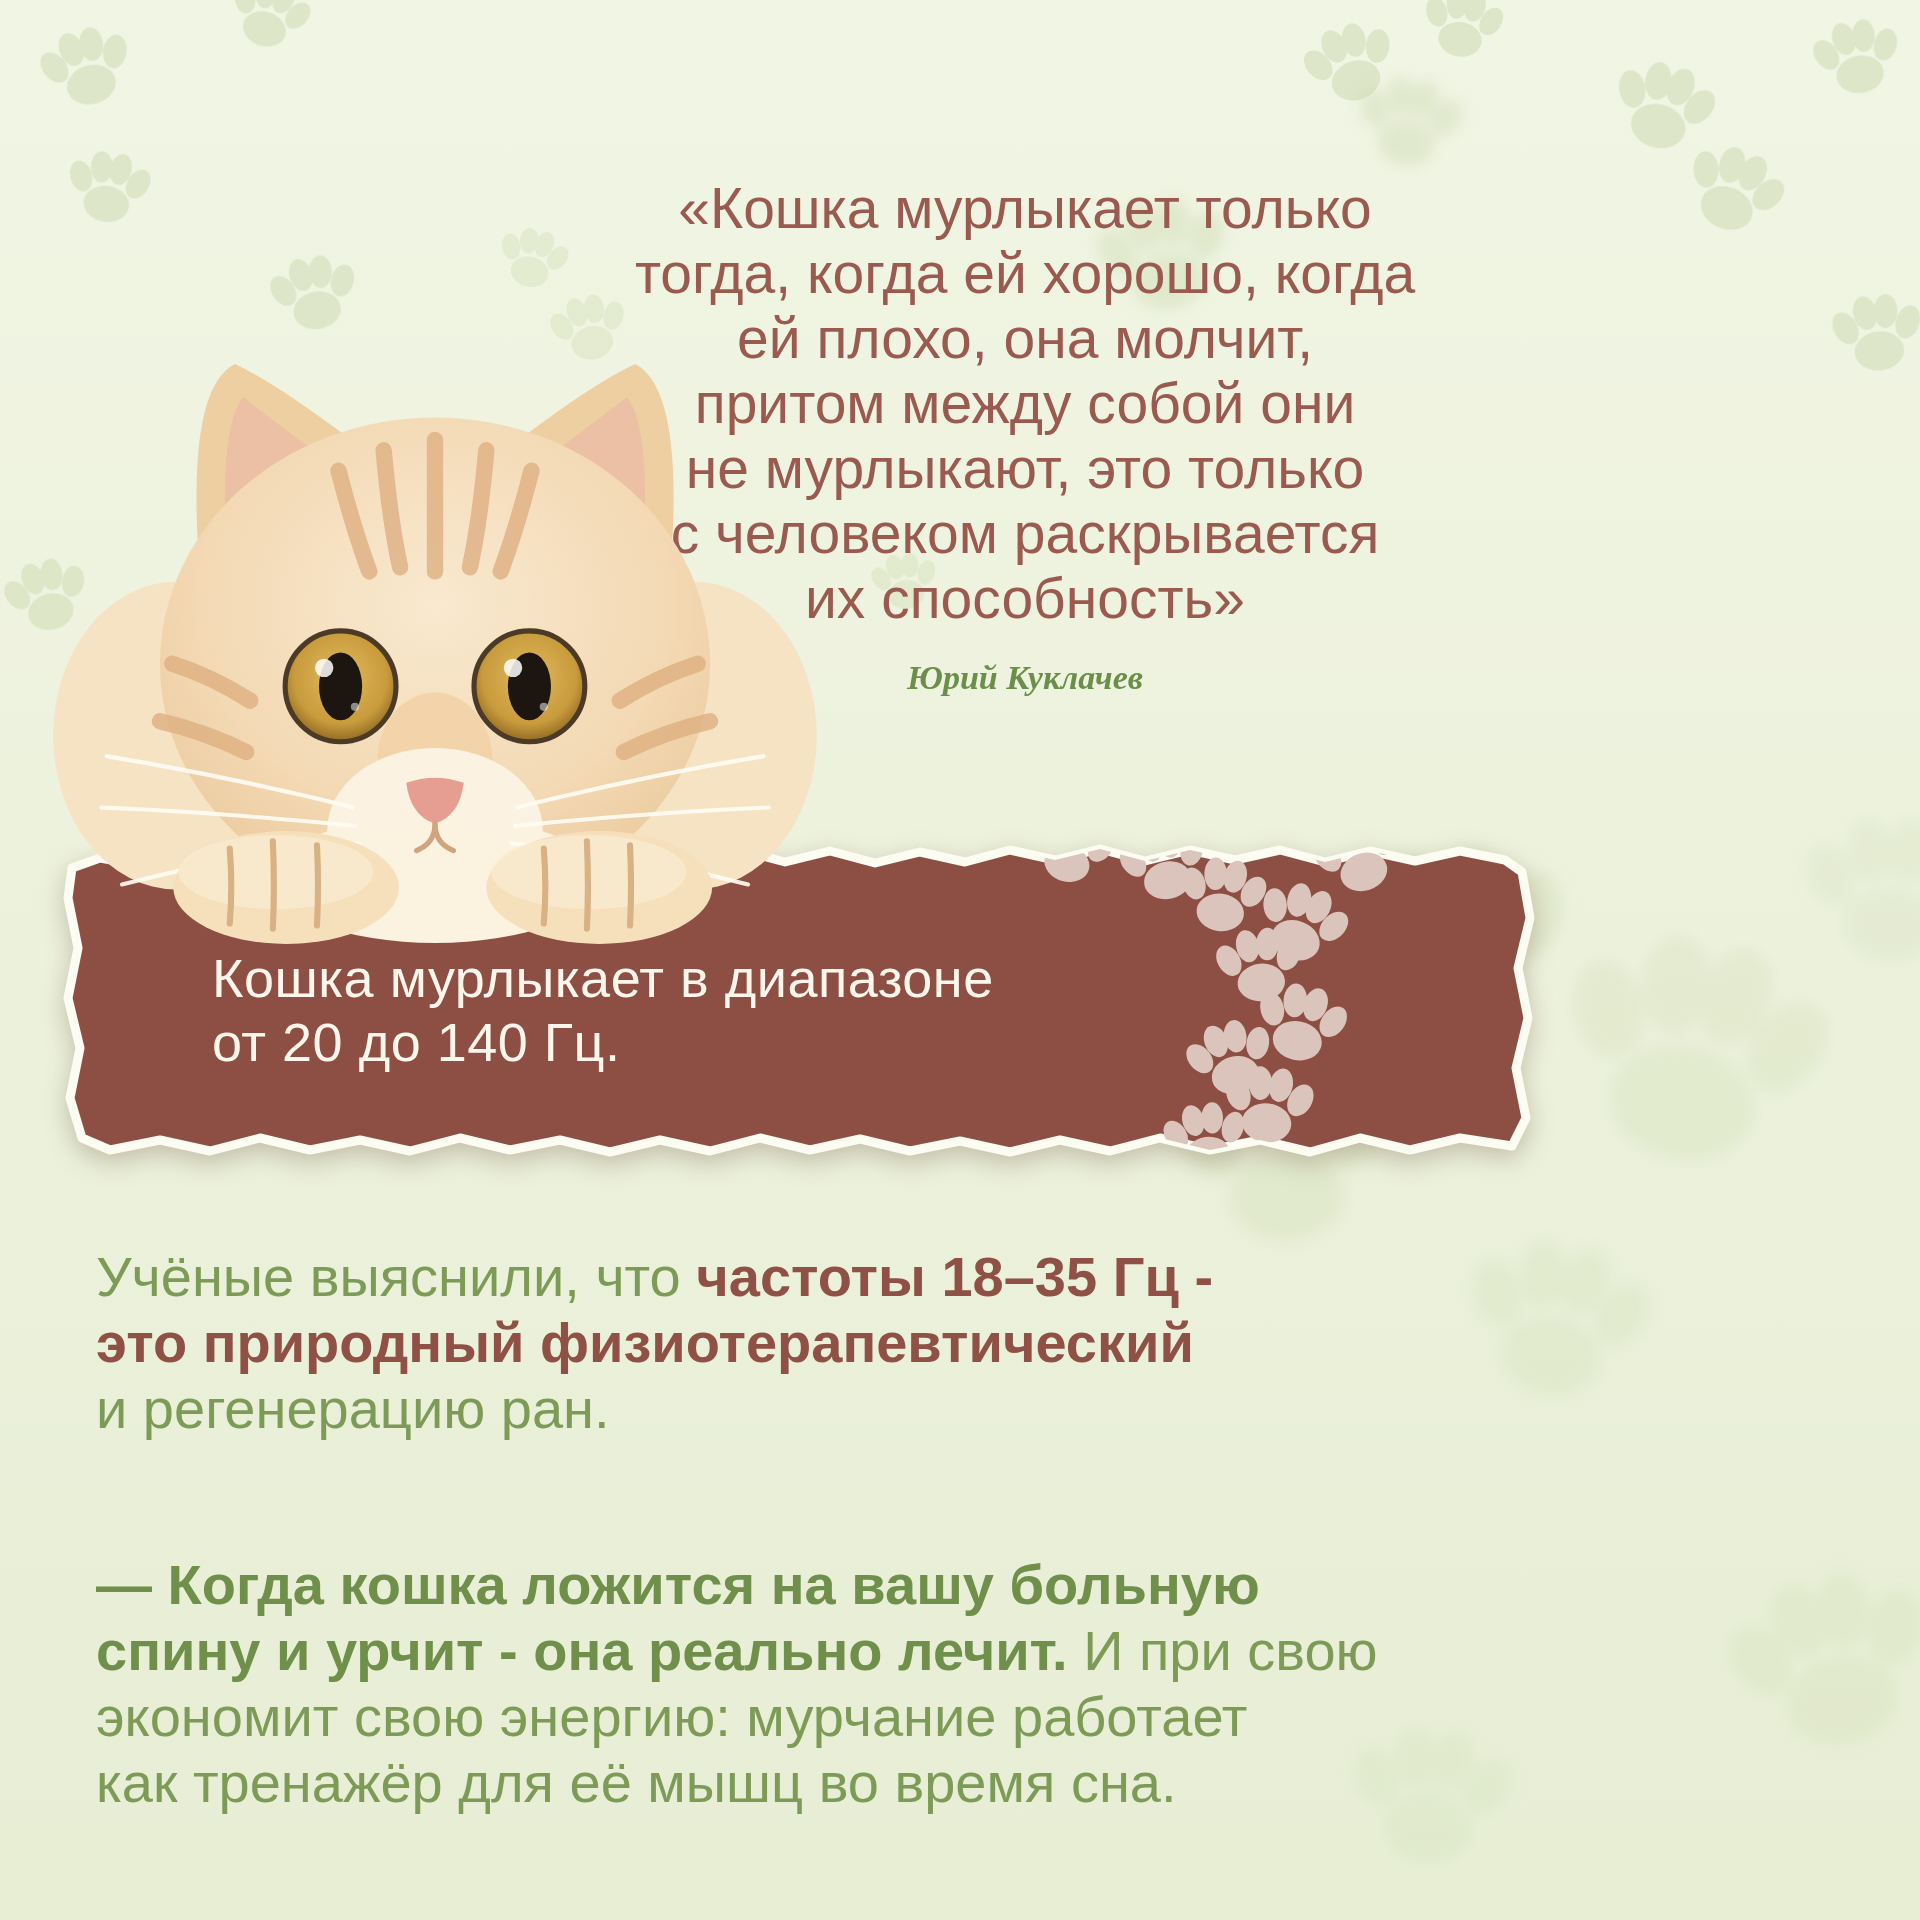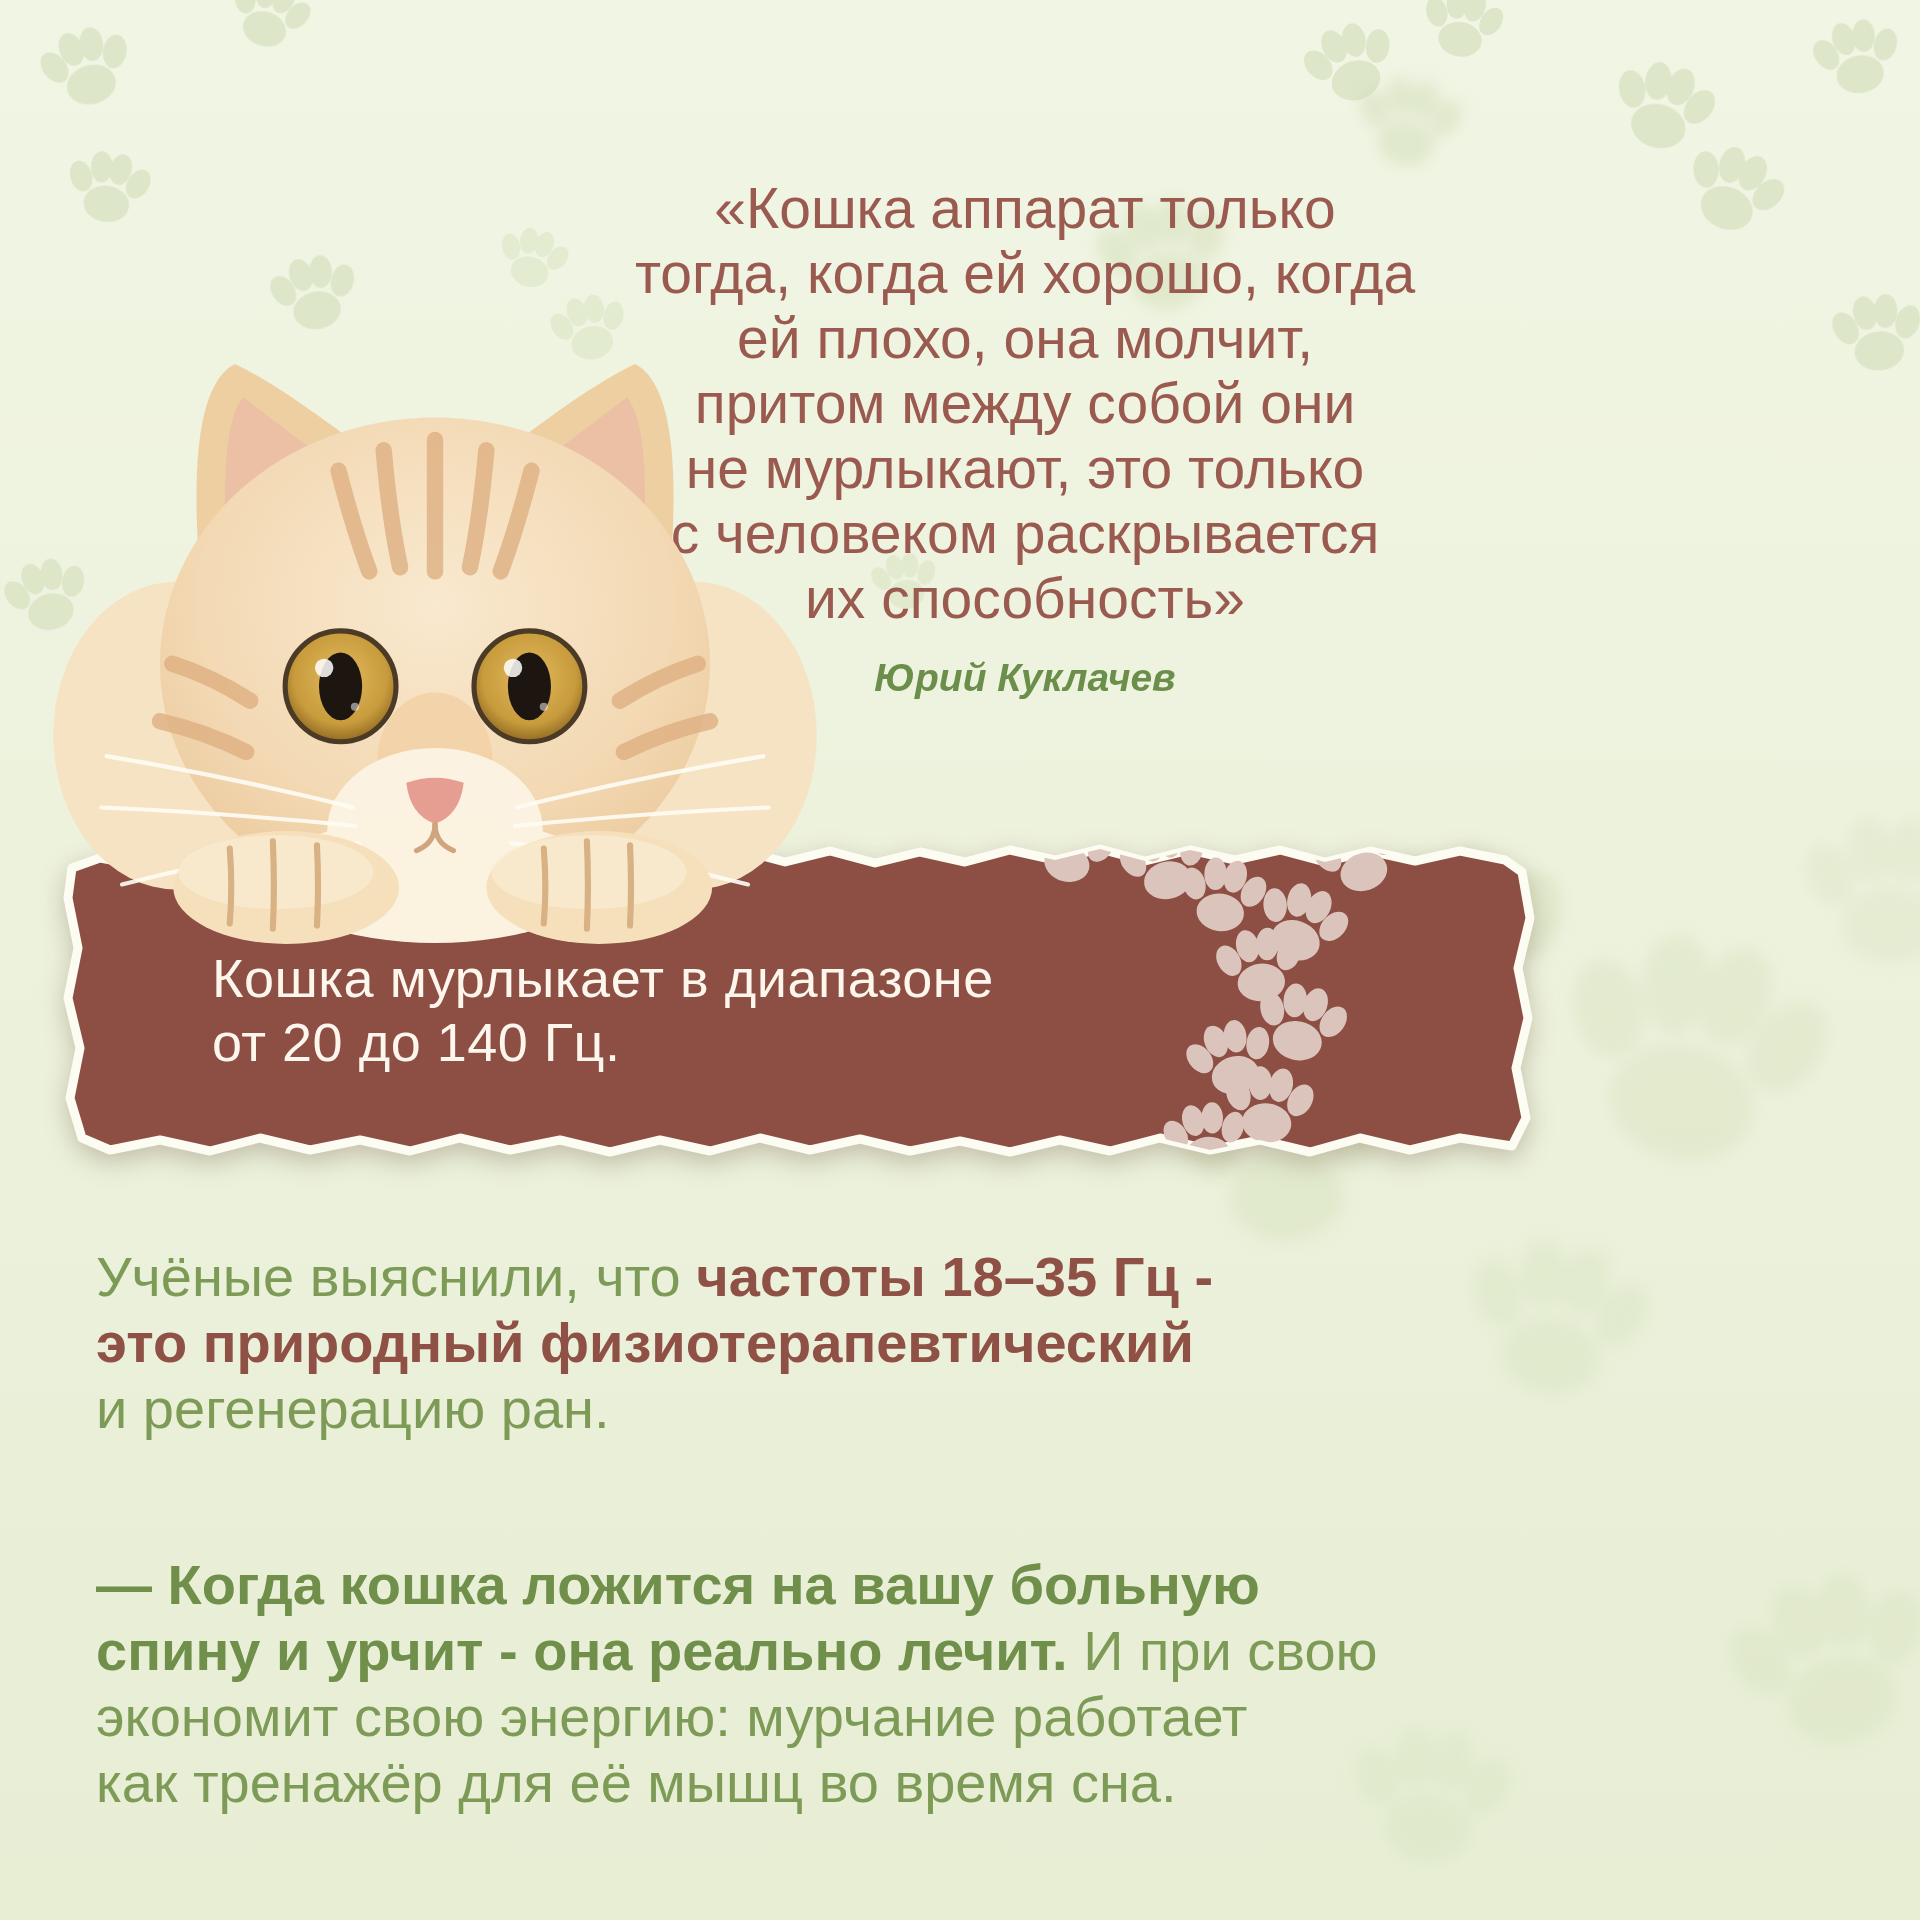--- a/index.html
+++ b/index.html
@@ -7,21 +7,21 @@
     position:relative;width:1920px;height:1920px;overflow:hidden;
     background:linear-gradient(180deg,#f1f5e4 0%,#edf2dd 45%,#e7eed4 100%);
     font-family:"Liberation Sans",sans-serif;
   }
   .abs{position:absolute;}
   svg{display:block;}
   
   .quote{left:552px;top:176px;width:946px;text-align:center;
          color:#9a5a50;font-size:57px;line-height:65px;font-weight:500;}
   .qline{white-space:nowrap;}
-  .author{margin-top:14px;color:#6b8f4a;font-size:39px;font-weight:700;font-style:italic;}
+  .author{margin-top:14px;color:#6b8f4a;font-size:34px;font-weight:700;font-style:italic;font-family:Liberation Serif, serif;}
   
   .bannertext{left:212px;top:946px;color:#fdf6ec;font-size:54px;line-height:64px;letter-spacing:.5px;}
   
   .para{white-space:nowrap;font-size:56px;line-height:66px;}
   .p1{left:96px;top:1244px;}
   .p2{left:96px;top:1552px;}
   .g{color:#7d9b57;font-weight:400;}
   .gb{color:#6f8f4a;font-weight:700;}
   .mb{color:#8f5146;font-weight:700;}
 </style>
@@ -73,21 +73,21 @@
       <use href="#pw" opacity="0.26" transform="translate(1690,1065) rotate(12) scale(3.8)"></use>
       <use href="#pw" opacity="0.28" transform="translate(1285,1165) rotate(-4) scale(3.0)"></use>
       <use href="#pw" opacity="0.24" transform="translate(1555,1330) rotate(10) scale(2.6)"></use>
       <use href="#pw" opacity="0.20" transform="translate(1890,900) rotate(0) scale(2.5)"></use>
       <use href="#pw" opacity="0.22" transform="translate(1835,1672) rotate(-14) scale(2.9)"></use>
       <use href="#pw" opacity="0.20" transform="translate(1430,1805) rotate(5) scale(2.3)"></use>
     </g>
   </svg>
 
   <div class="abs quote">
-    <div class="qline">«Кошка аппарат только</div>
+    <div class="qline">«Кошка мурлыкает только</div>
     <div class="qline">тогда, когда ей хорошо, когда</div>
     <div class="qline">ей плохо, она молчит,</div>
     <div class="qline">притом между собой они</div>
     <div class="qline">не мурлыкают, это только</div>
     <div class="qline">с человеком раскрывается</div>
     <div class="qline">их способность»</div>
     <div class="author">Юрий Куклачев</div>
   </div>
 
   <svg class="abs" style="left:60px;top:838px;filter:drop-shadow(0 8px 12px rgba(90,60,40,.28))" width="1490" height="330" viewBox="0 0 1490 330">

